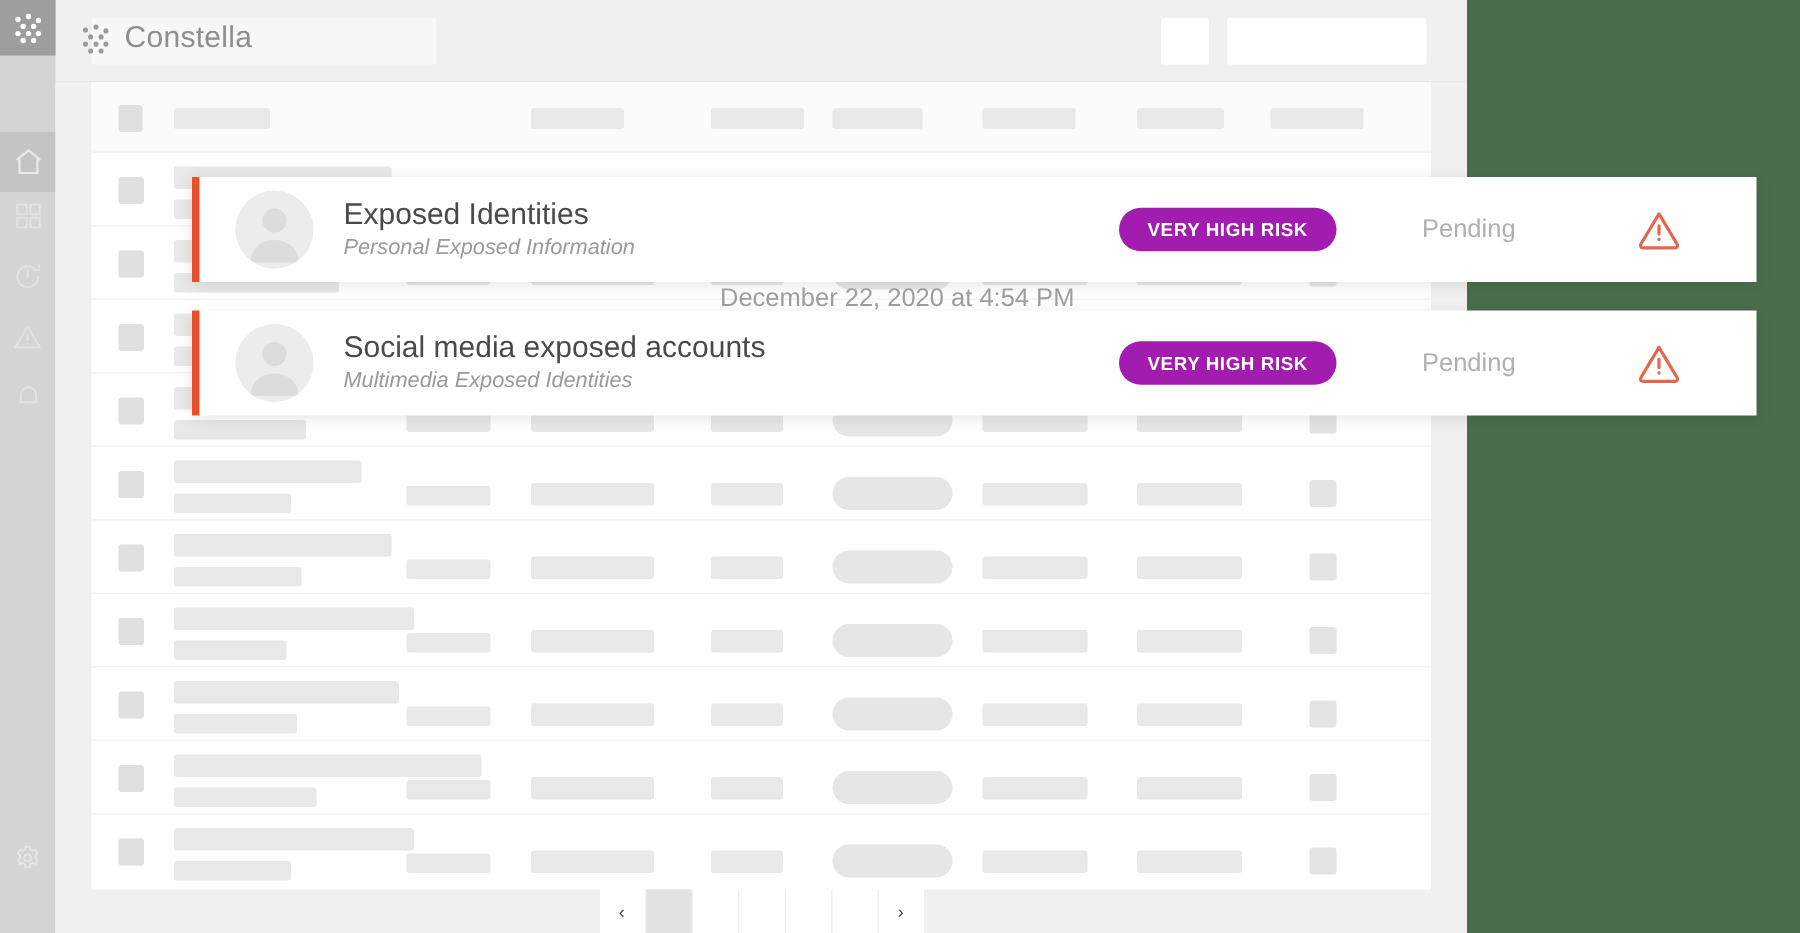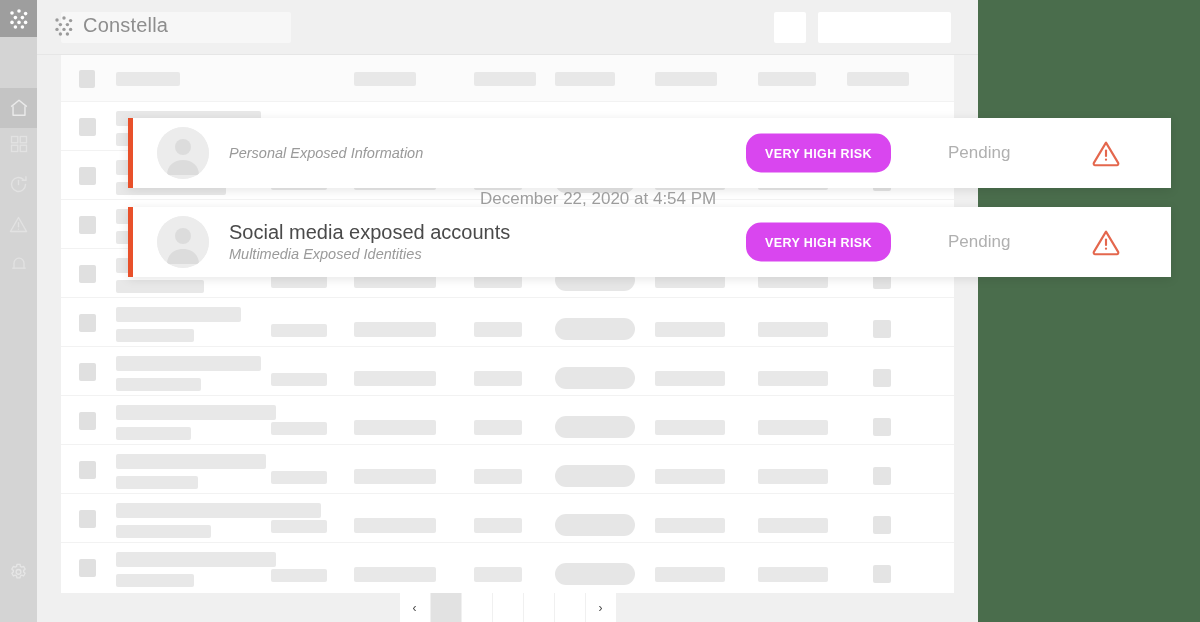--- a/index.html
+++ b/index.html
@@ -119,22 +119,22 @@
   }
   .alert-sub {
     font-size:14.5px; color:#9a9a9a; line-height:19px; white-space:nowrap; margin-top:1px;font-style:italic;
   }
   .alert-date {
     position:absolute; font-size:17px; color:#9e9e9e; white-space:nowrap;
     top:50%; transform:translateY(-50%);margin-top:46px;
   }
   .risk-badge {
     position:absolute; top:50%; transform:translateY(-50%);
-    height:39px; padding:0 19px; border-radius:15px;
-    background:#d946ef; color:#ffffff;
+    height:29px; padding:0 19px; border-radius:15px;
+    background:#a21caf; color:#ffffff;
     font-size:12.5px; font-weight:bold; letter-spacing:.4px;
     display:flex; align-items:center; justify-content:center; white-space:nowrap;
   }
   .alert-status {
     position:absolute; top:50%; transform:translateY(-50%);
     font-size:17px; color:#b0b0b0; white-space:nowrap;
   }
   .alert-warn {
     position:absolute; top:50%; transform:translateY(-50%);
   }
@@ -411,20 +411,21 @@
 
   <div class="alert-avatar">
     <svg width="52" height="52" viewBox="0 0 52 52">
       <circle cx="26" cy="26" r="26" fill="#ececec"></circle>
       <circle cx="26" cy="20" r="8" fill="#dcdcdc"></circle>
       <path d="M10 48c0-9.4 7.2-15 16-15s16 5.6 16 15z" fill="#dcdcdc"></path>
     </svg>
   </div>
 
   <div class="alert-titles">
+    <div class="alert-title">Exposed Identities</div>
     <div class="alert-sub">Personal Exposed Information</div>
   </div>
 
   <div class="alert-date" style="left:352px;">December 22, 2020 at 4:54 PM</div>
 
   <div class="risk-badge" style="left:618px;">VERY HIGH RISK</div>
 
   <div class="alert-status" style="left:820px;">Pending</div>
 
   <div class="alert-warn" style="left:962px;">

